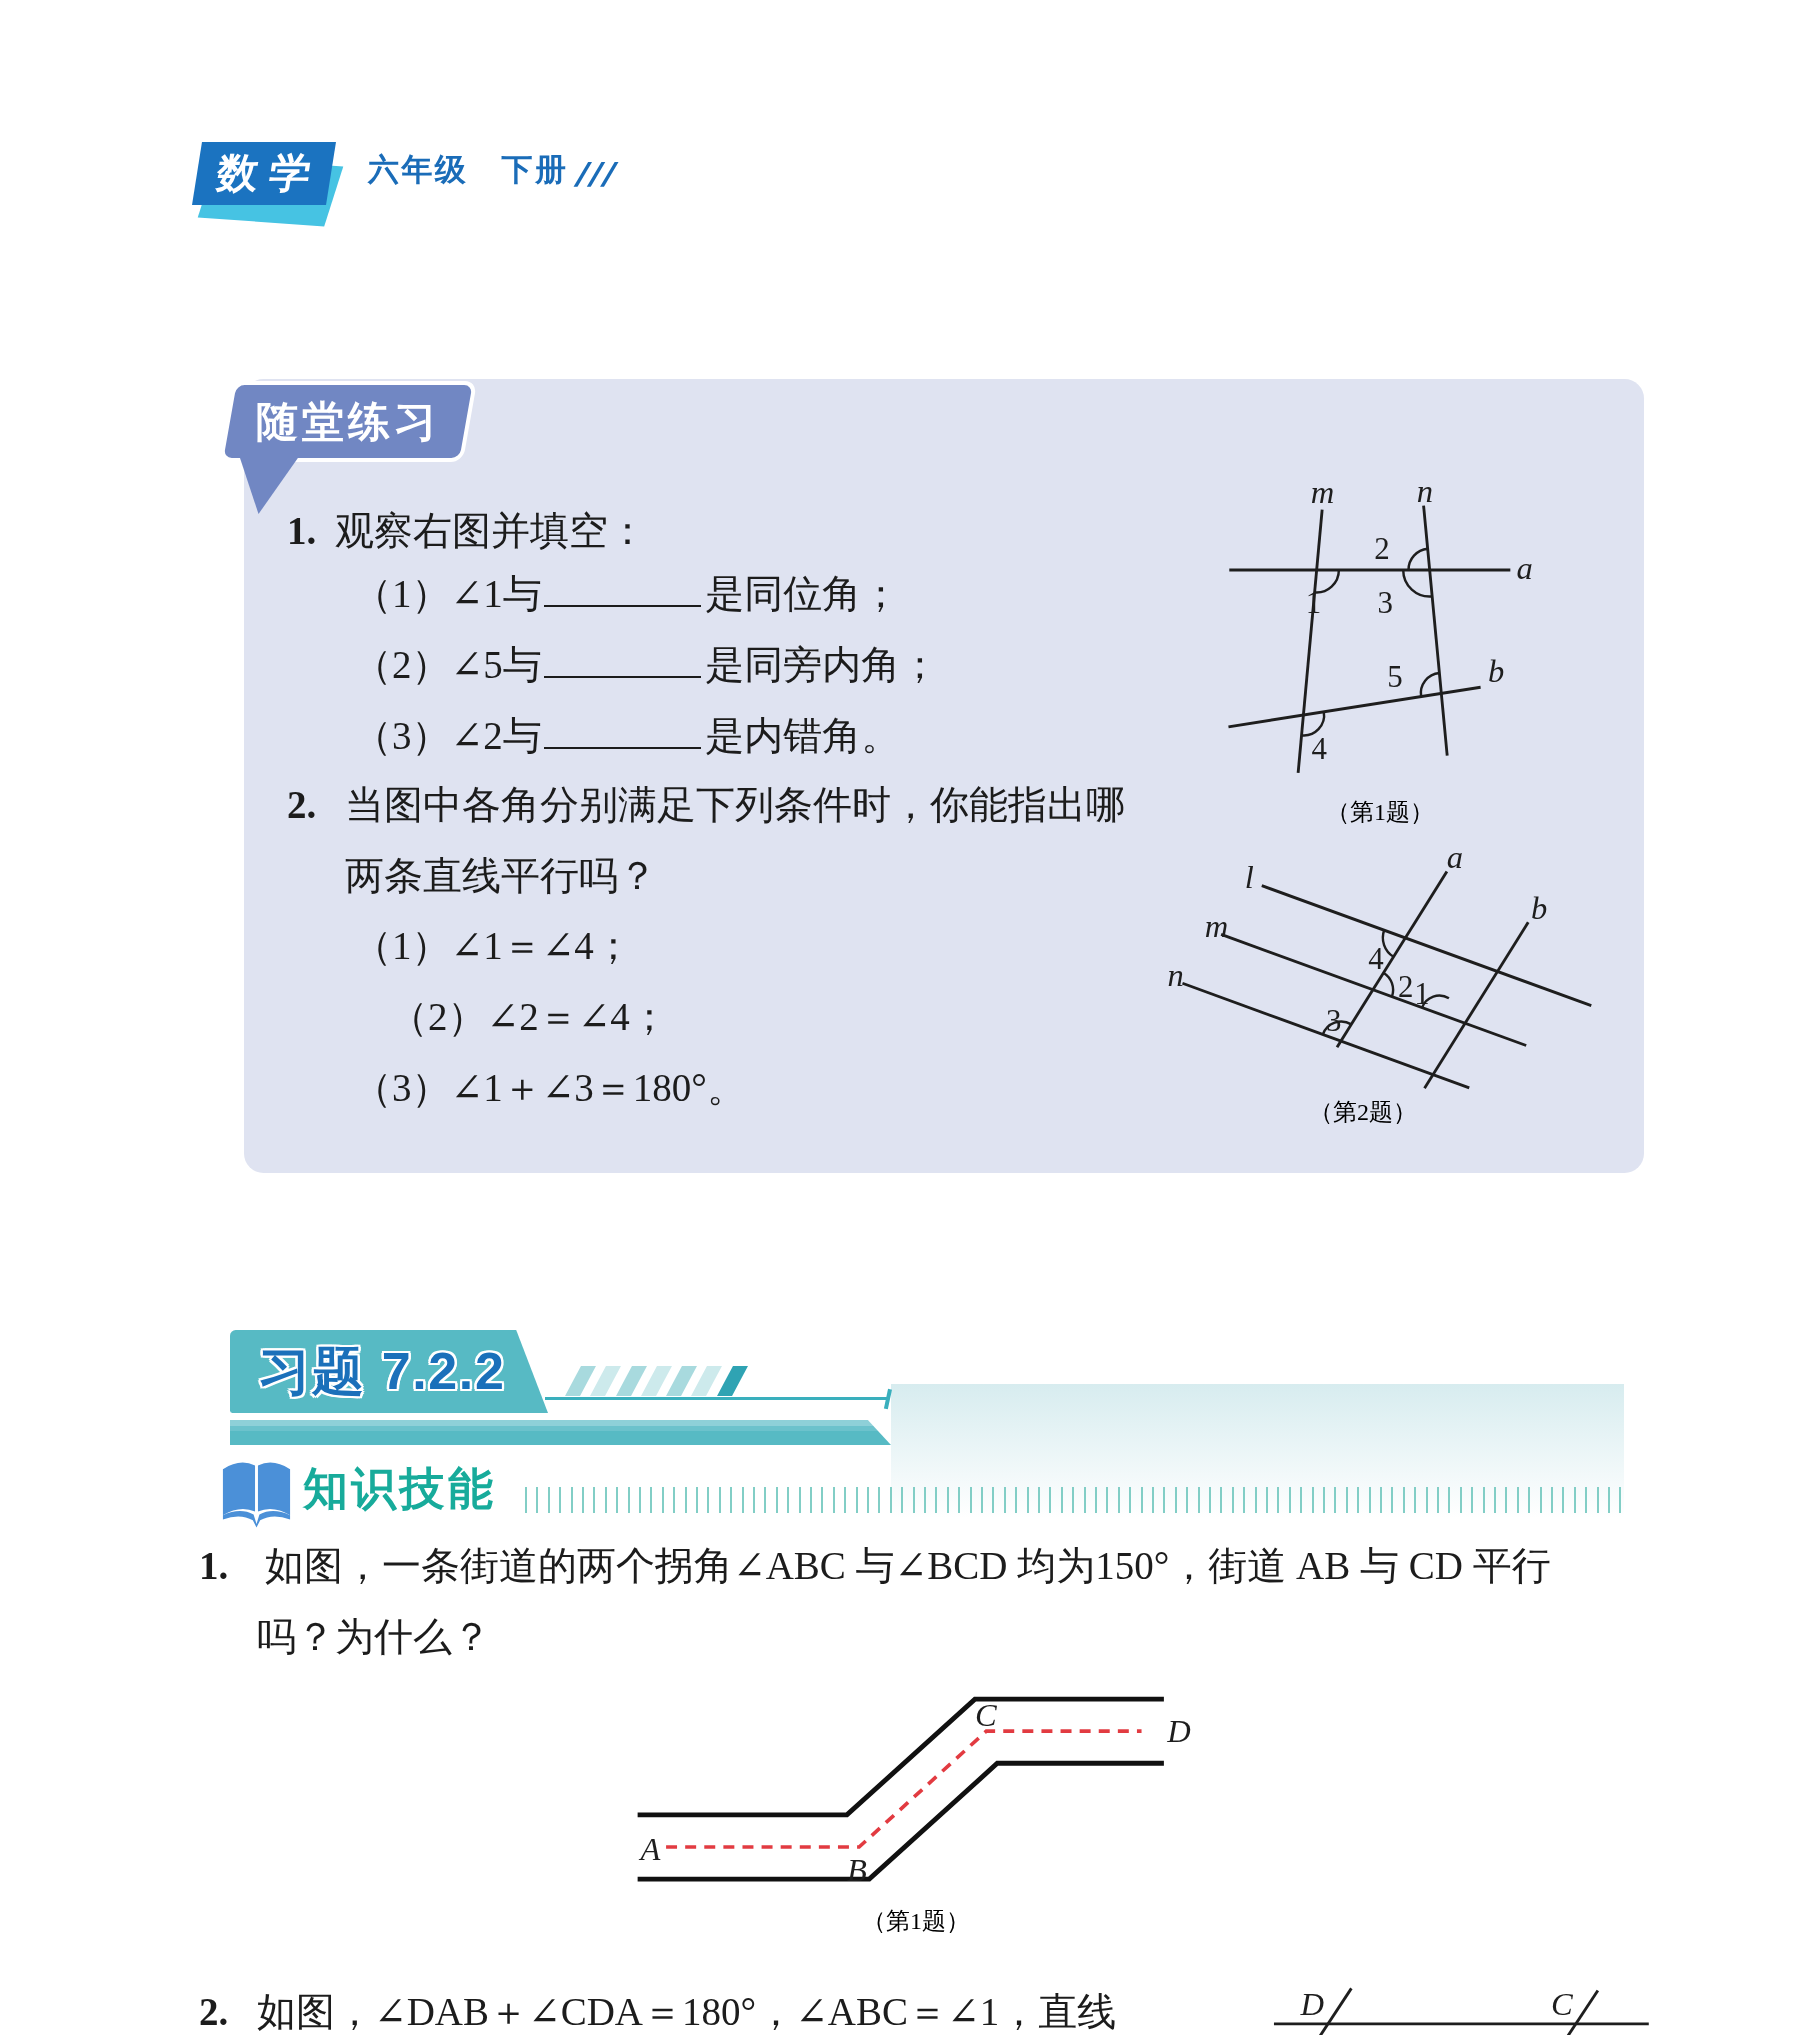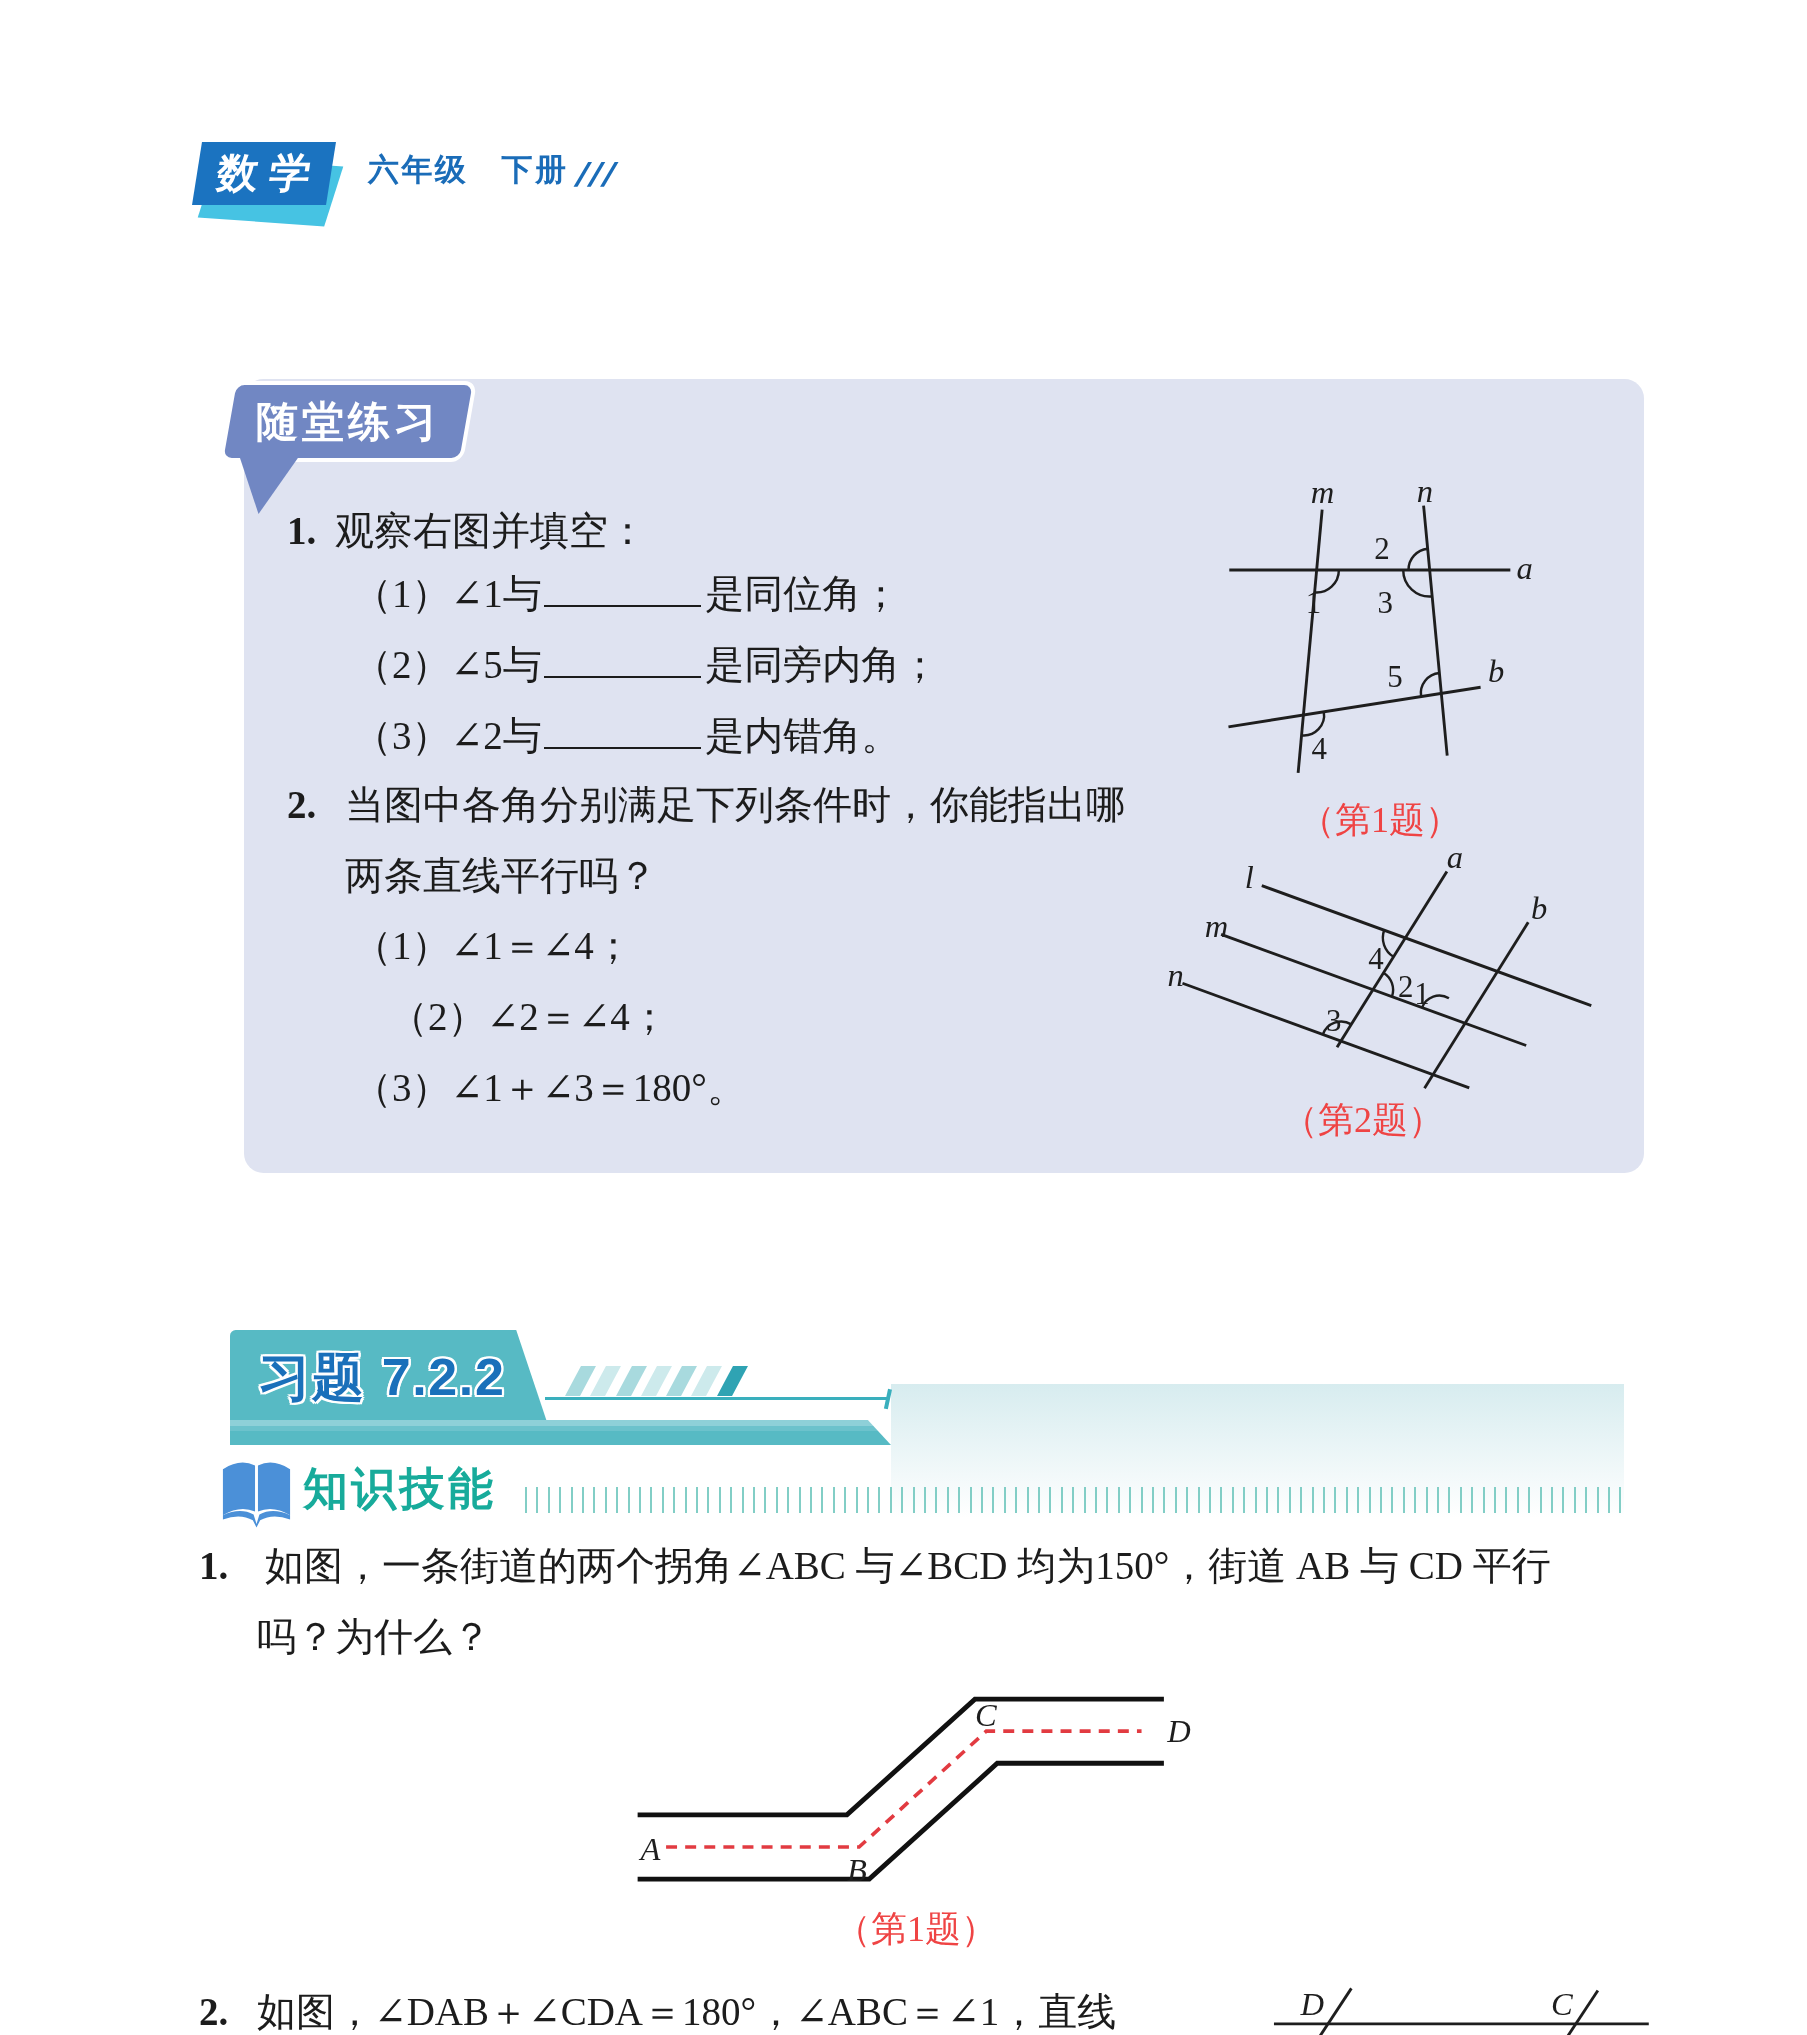--- a/index.html
+++ b/index.html
@@ -37,21 +37,21 @@
     transform:skewX(-10deg);
     display:flex;align-items:center;justify-content:center;
   }
   .plabel span{color:#ffffff;font-size:42px;font-weight:bold;letter-spacing:4.1px;transform:skewX(10deg);}
   .ptail{
     left:239px;top:455px;width:61px;height:59px;background:#7187c3;
     clip-path:polygon(0 0,100% 0,32% 100%);
   }
   
   .banner{
-    left:230px;top:1330px;width:318px;height:95px;background:#57bac4;
+    left:230px;top:1330px;width:318px;height:83px;background:#57bac4;
     clip-path:polygon(0 0,90% 0,100% 100%,0 100%);
     border-radius:5.7px 0 0 2.4px;
     display:flex;align-items:center;
   }
   .banner span{
     padding-left:28.5px;font-size:52px;font-weight:bold;color:#1a70ba;letter-spacing:1.6px;
     font-family:"Liberation Sans","DejaVu Sans",sans-serif;
     text-shadow:-2.4px 0 #fff,2.4px 0 #fff,0 -2.4px #fff,0 2.4px #fff,-2px -2px #fff,2px 2px #fff,-2px 2px #fff,2px -2px #fff;
   }
   .pedestal{
@@ -71,21 +71,21 @@
   .ksec-text{left:303px;top:1459px;font-size:45px;font-weight:bold;color:#17ab9b;letter-spacing:3.3px;
     font-family:"Liberation Sans","DejaVu Sans",sans-serif;}
   .kticks{left:525px;top:1487px;width:1099px;height:26px;
     background:repeating-linear-gradient(90deg,#82cec6 0 2px,rgba(0,0,0,0) 2px 11.4px);}
   
   svg{position:absolute;overflow:visible;}
   .figline{stroke:#1e1e1e;stroke-width:7;fill:none;}
   .figarc{stroke:#1e1e1e;stroke-width:6;fill:none;}
   .figlab{font-family:"Liberation Serif","DejaVu Serif",serif;font-style:italic;font-size:80px;fill:#1e1e1e;}
   .fignum{font-family:"Liberation Serif","DejaVu Serif",serif;font-size:76px;fill:#1e1e1e;}
-  .caption{position:absolute;font-size:36px;text-align:center;color:#ef4444;}
+  .caption{position:absolute;font-size:24px;text-align:center;color:#000000;}
   .roadline{stroke:#111;stroke-width:12;fill:none;}
   .redline{stroke:#e23b41;stroke-width:9;fill:none;stroke-dasharray:27 20;}
 </style>
 </head>
 <body>
 
 <div class="abs logo-cyan"></div>
 <div class="abs logo-blue">
   <span>数学</span>
 </div>

